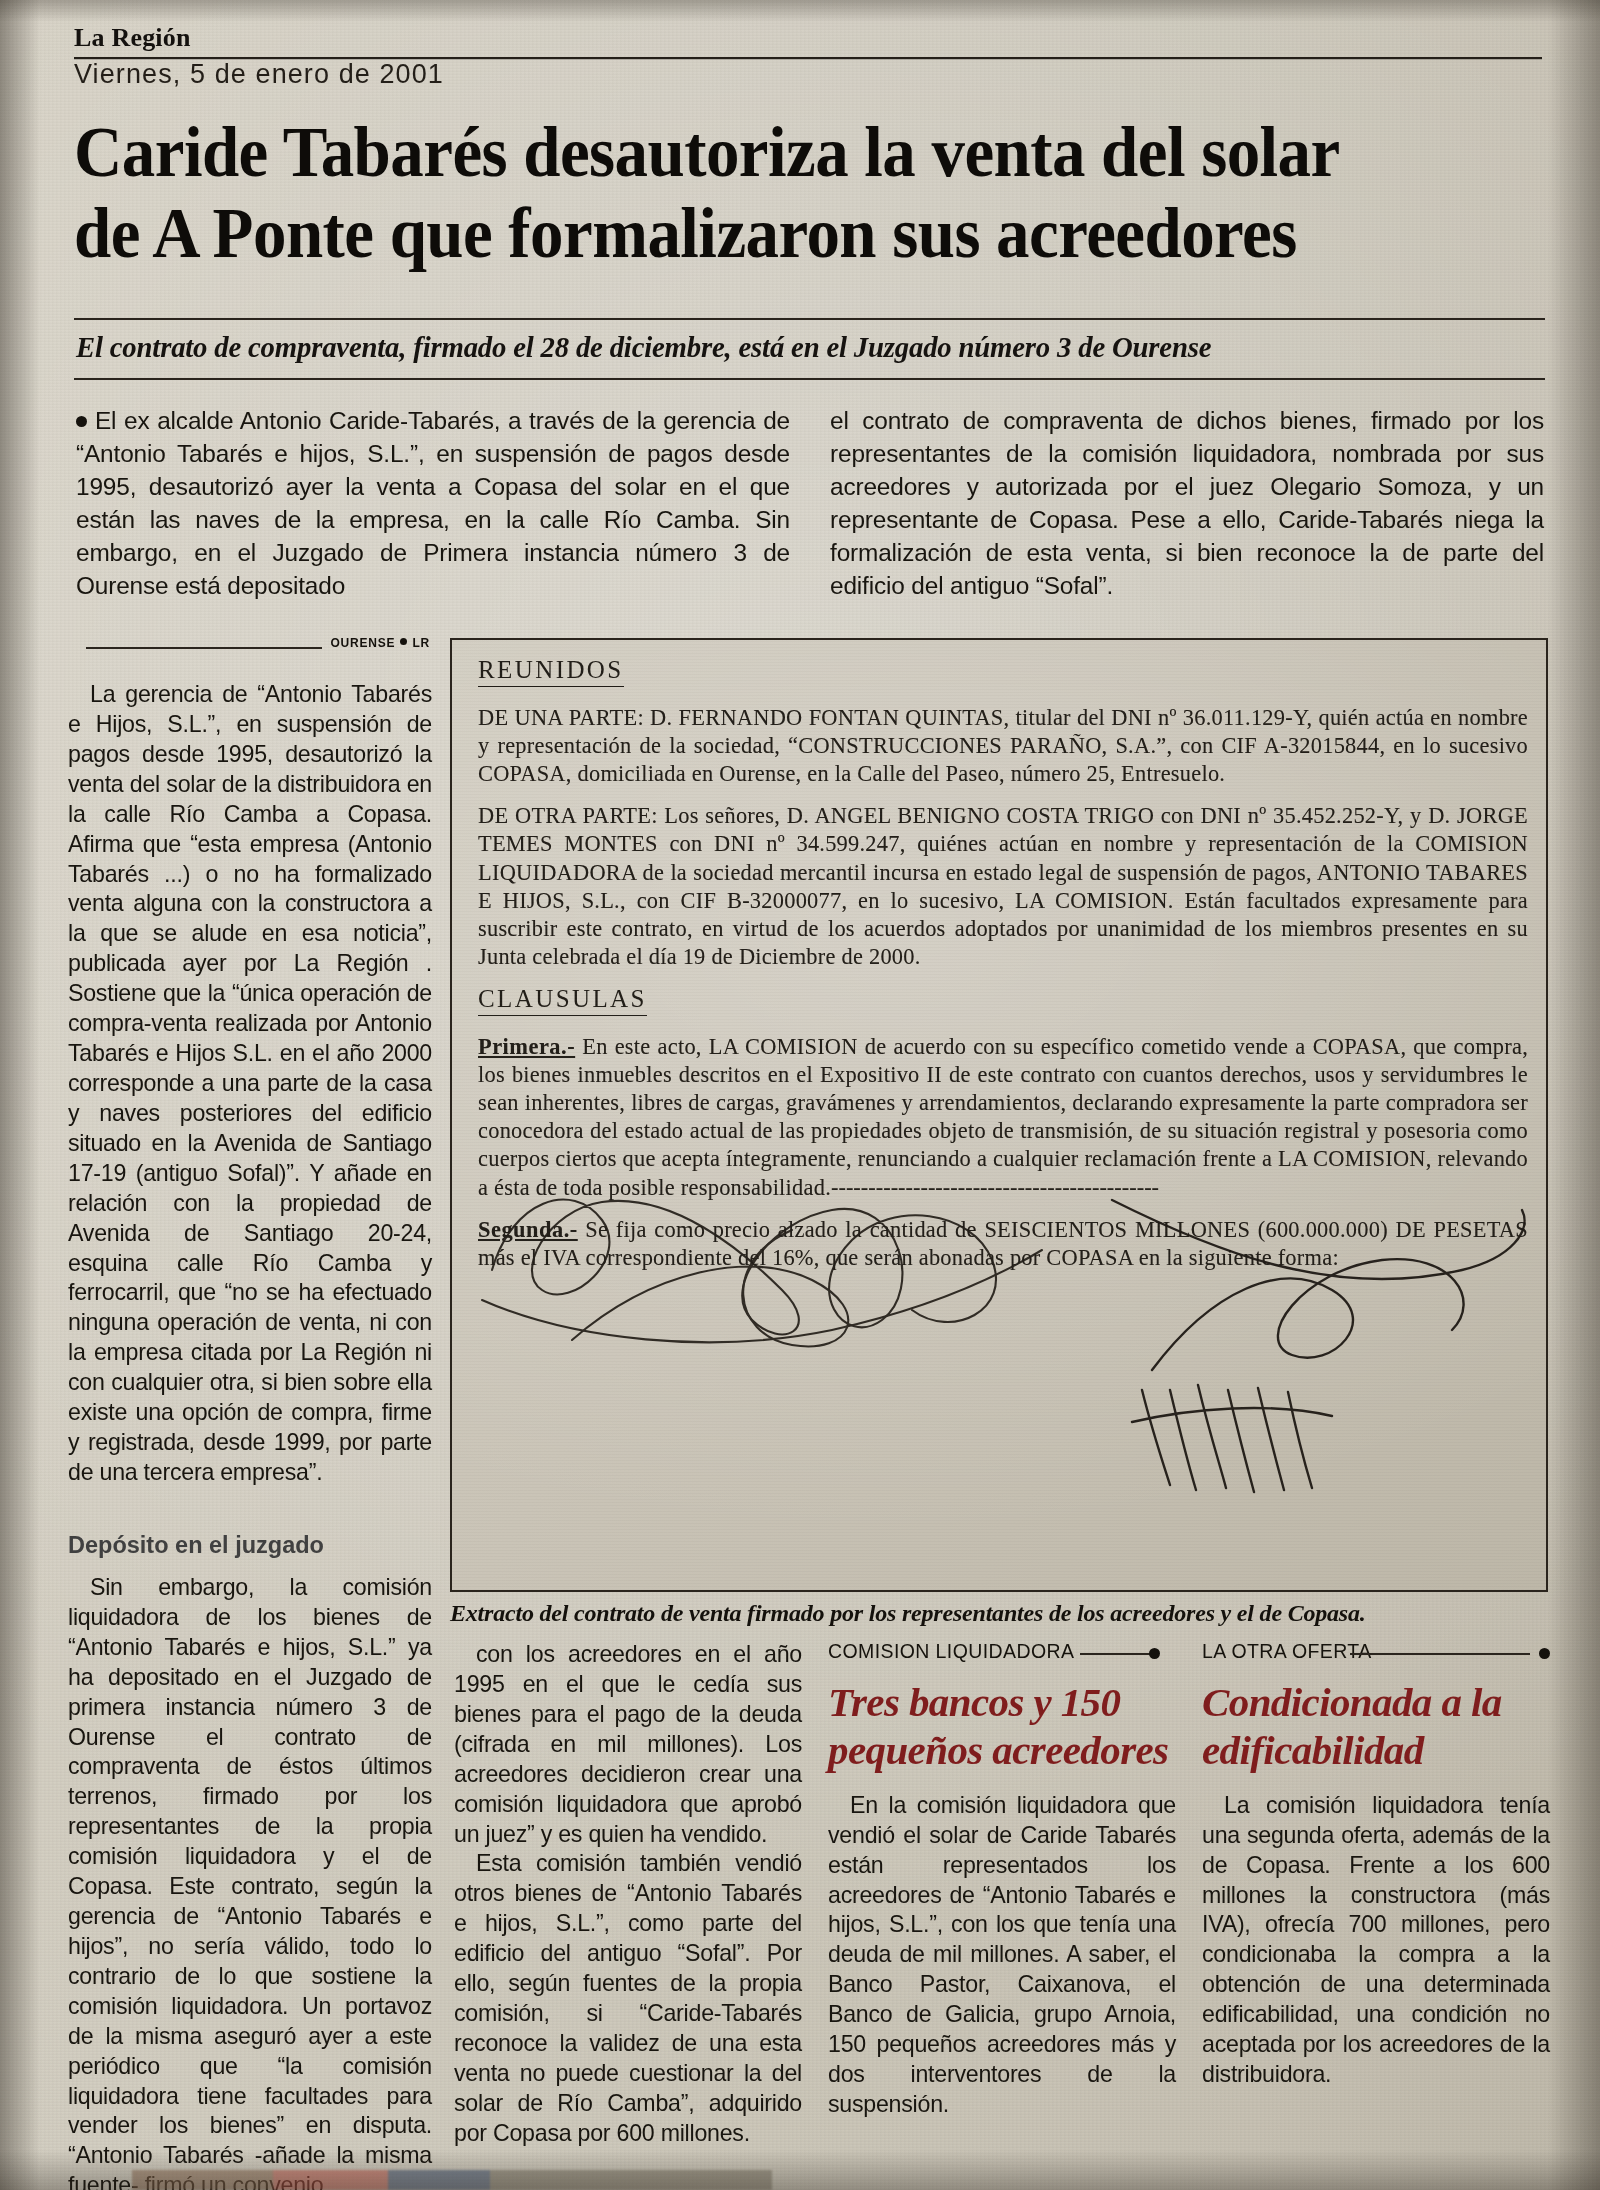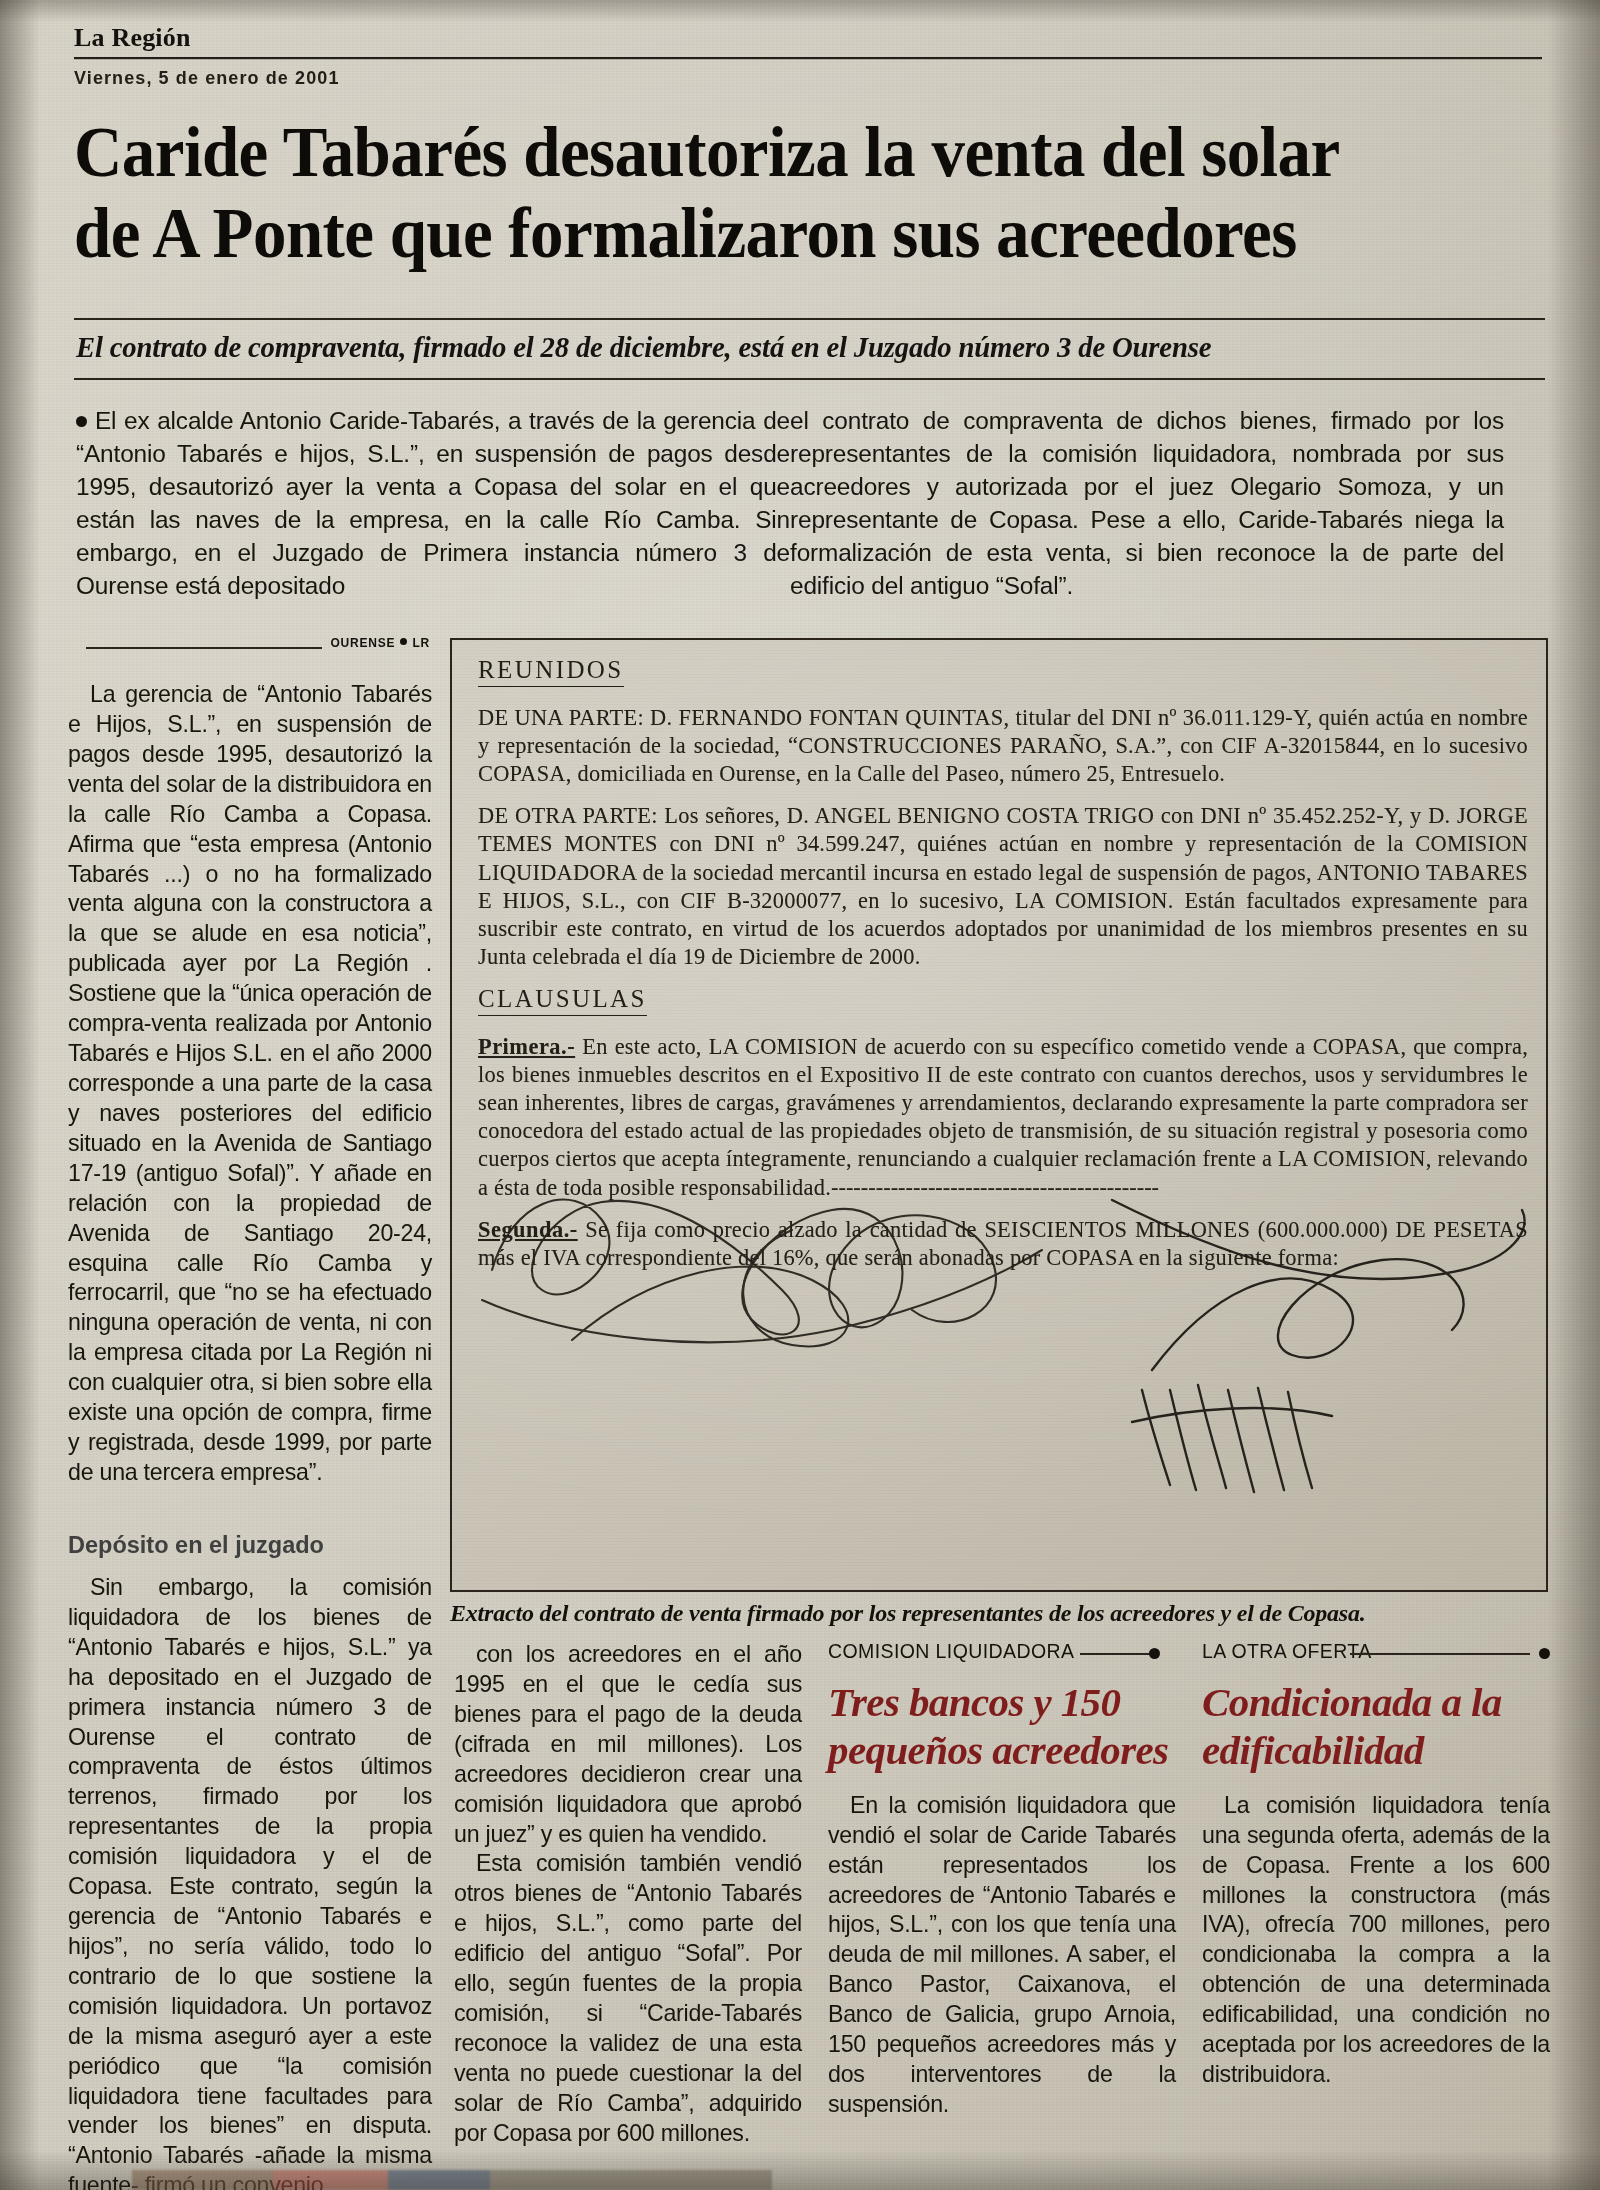--- a/index.html
+++ b/index.html
@@ -35,22 +35,22 @@
   
   #masthead{position:absolute;left:62px;top:24px;width:1470px;}
   .mast-name{
     font-family:"Liberation Serif",serif;
     font-weight:bold;font-size:26px;letter-spacing:.2px;
     color:#14110e;line-height:1.1;
   }
   .mast-rule{height:2.4px;background:#241f19;margin-top:4px;width:1468px;
     box-shadow:0 0.5px 0 rgba(0,0,0,.35);}
   .mast-date{
-    margin-top:9px;font-family:"Liberation Sans",sans-serif;
-    font-size:18px;letter-spacing:1.1px;color:#231e18;font-weight:700;
+    font-family:"Liberation Sans",sans-serif;
+    font-size:27px;letter-spacing:1.1px;color:#231e18;font-weight:400;
   }
 
   
   #headline{
     position:absolute;left:62px;top:112px;width:1470px;
     font-family:"Liberation Serif",serif;
     font-weight:bold;
     font-size:72px;line-height:1.12;
     letter-spacing:-0.6px;
     color:#0e0c09;
@@ -64,21 +64,21 @@
     font-family:"Liberation Serif",serif;
     font-style:italic;font-weight:bold;
     font-size:29.5px;line-height:1.2;color:#161310;
     letter-spacing:-0.2px;
     transform:scaleX(0.975);transform-origin:left top;
     white-space:nowrap;
   }
   .head-rule2{position:absolute;left:62px;top:378px;width:1471px;height:2.2px;background:#2a241d;}
 
   
-  #lead{position:absolute;left:64px;top:404px;width:1468px;display:flex;}
+  #lead{position:absolute;left:64px;top:404px;width:1468px;display:flex;gap:40px;}
   .lead-col{width:714px;
     font-family:"Liberation Sans",sans-serif;
     font-size:24.4px;line-height:1.355;
     text-align:justify;color:#18150f;
     letter-spacing:-0.15px;
   }
   .bullet{display:inline-block;width:11px;height:11px;border-radius:50%;
     background:#15120d;margin-right:8px;vertical-align:2px;}
 
   

